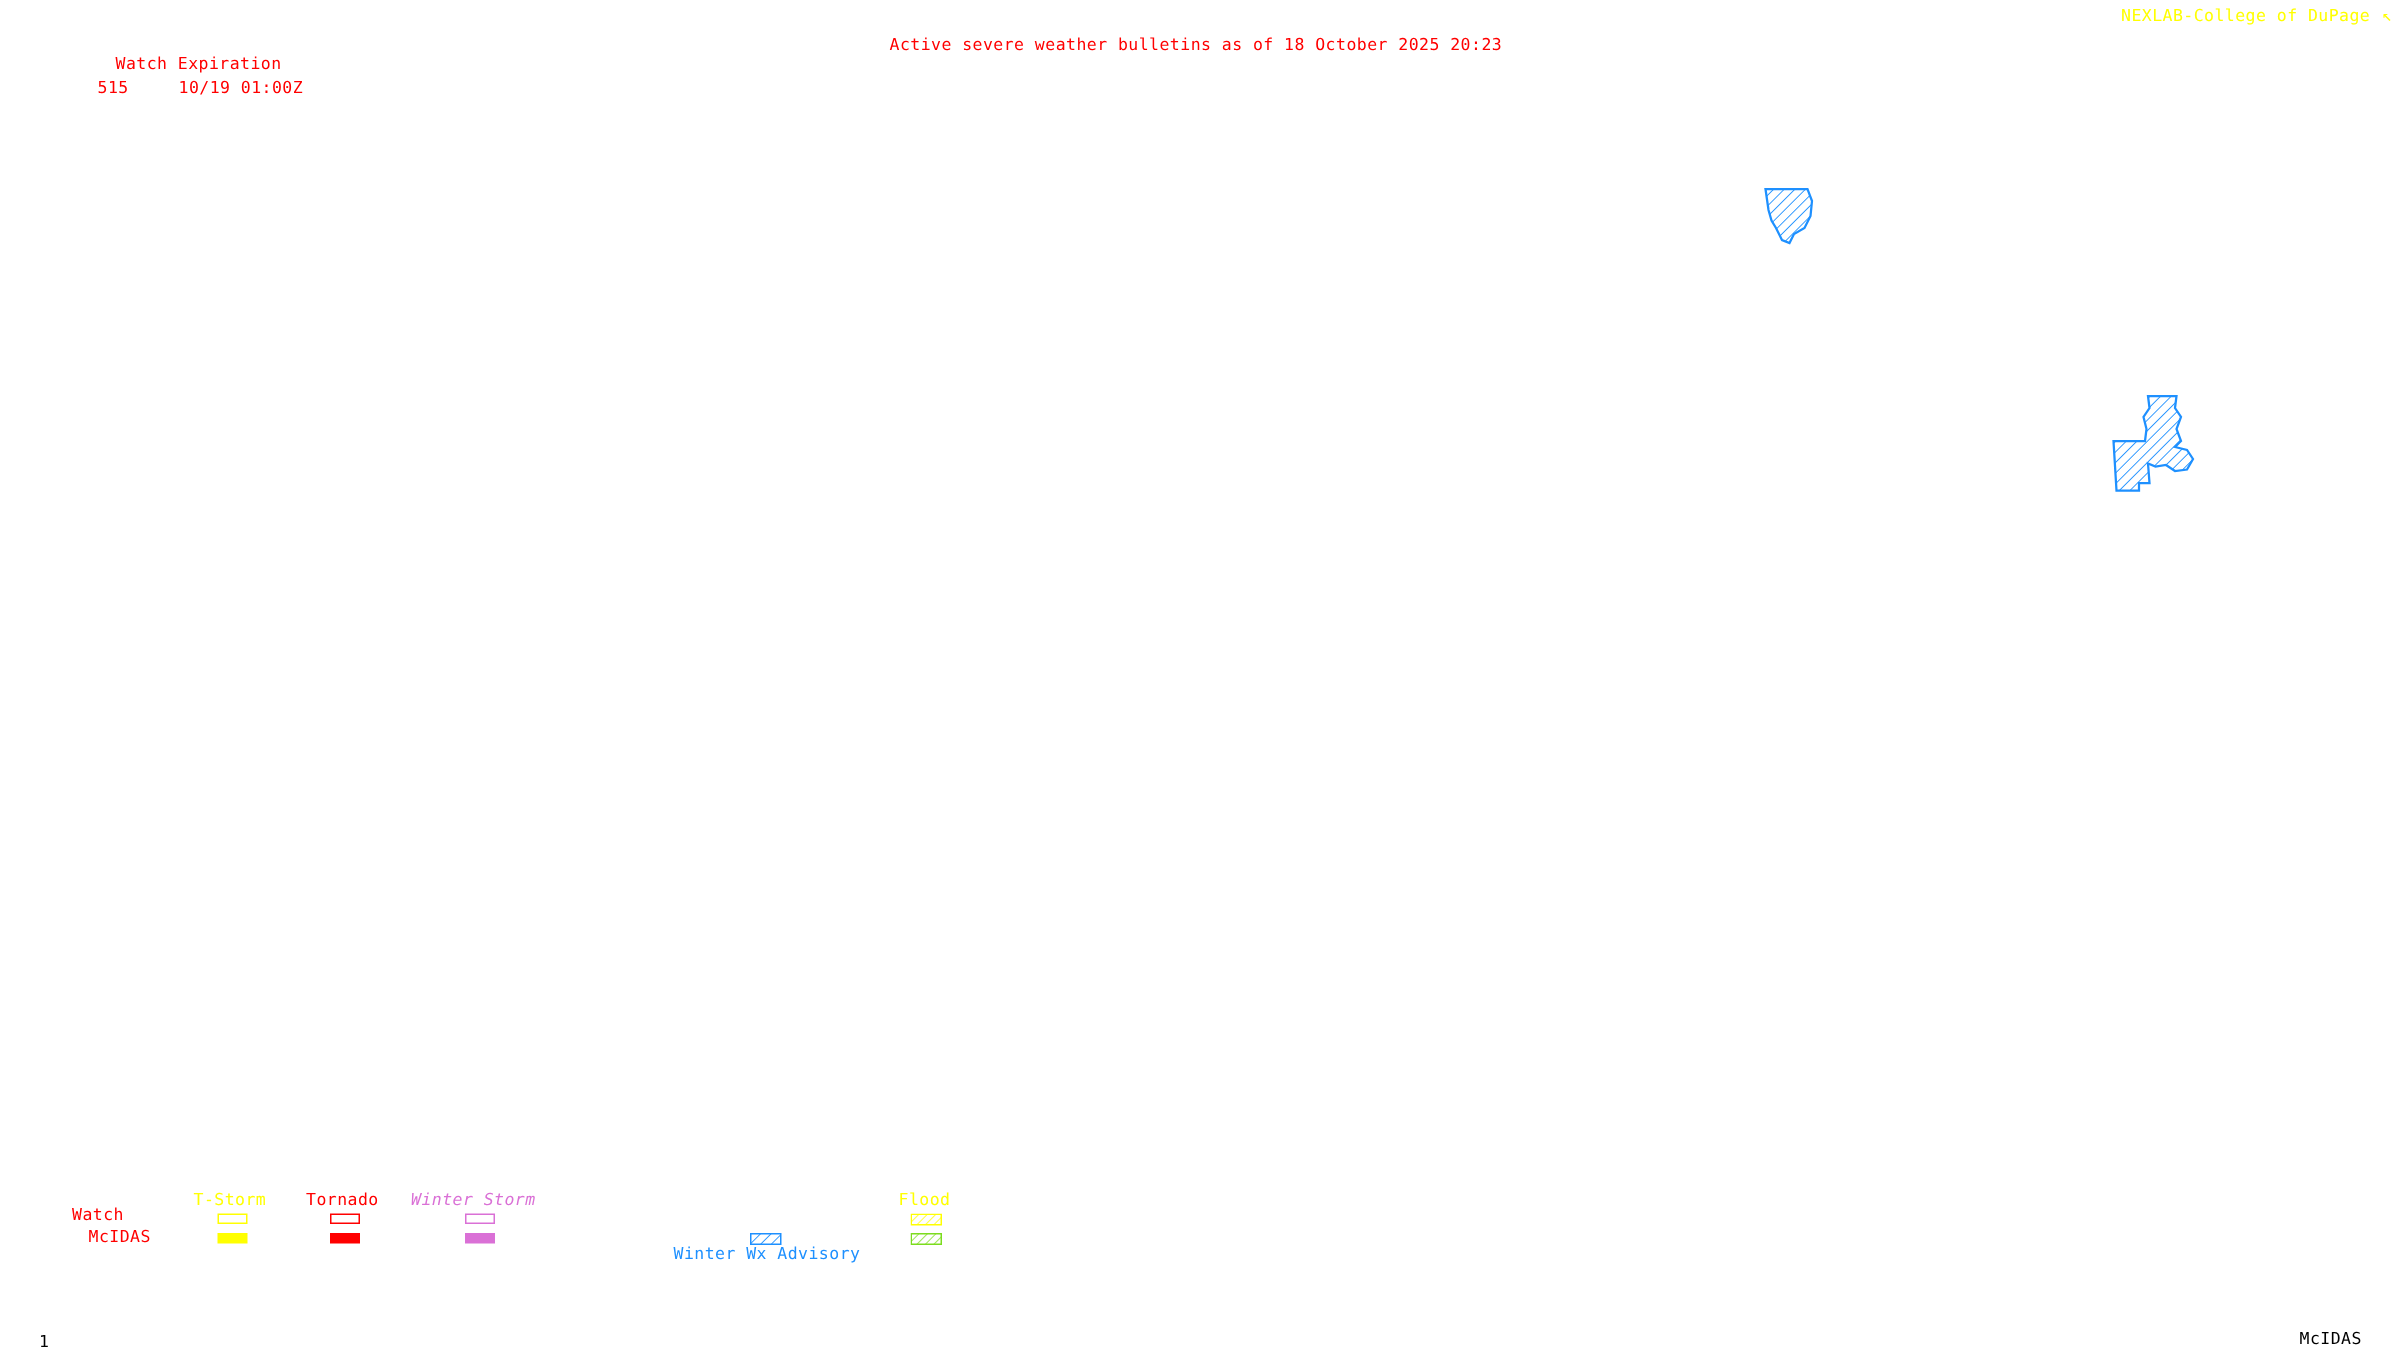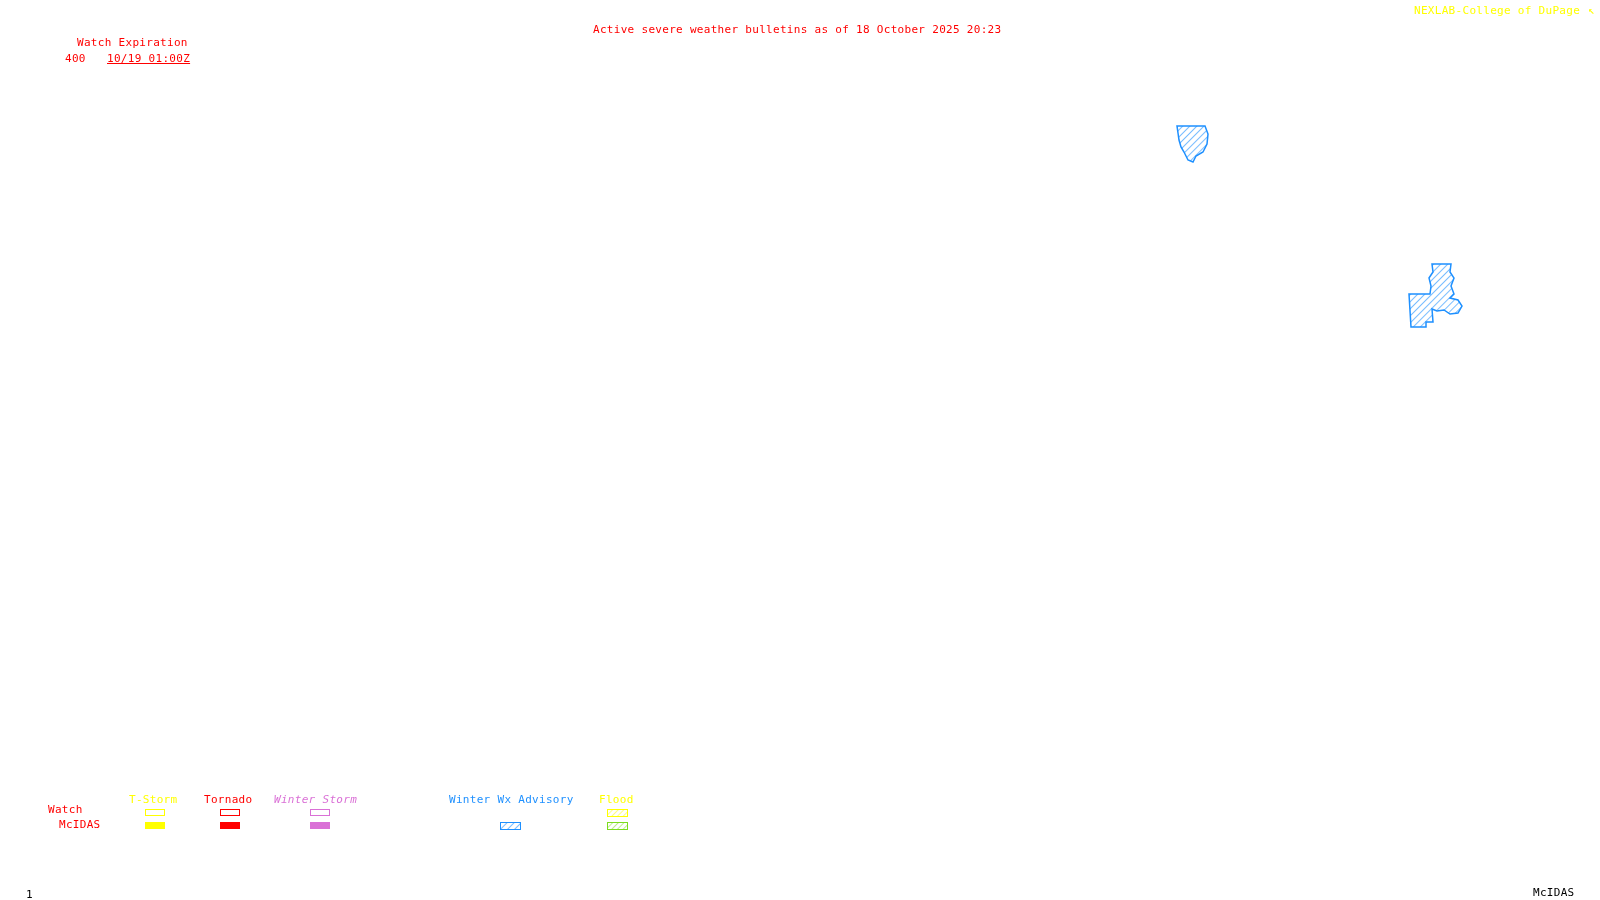--- a/index.html
+++ b/index.html
@@ -2,36 +2,36 @@
 <html><head>
 <meta charset="utf-8">
 <style>
   html, body { margin:0; padding:0; }
   body { width:1600px; height:900px; background:#ffffff; position:relative; overflow:hidden;
          font-family:"DejaVu Sans Mono", monospace; font-size:11px; }
   .txt { position:absolute; white-space:pre; line-height:12px; letter-spacing:0.3px; }
   .red { color:#ff0000; }
   .yellow { color:#ffff00;text-align:right; }
   .violet { color:#da70d6;font-style:italic; }
-  .blue { color:#1e90ff; }
+  .blue { color:#1e90ff;margin-top:36px; }
   .black { color:#000000; }
   .box { position:absolute; width:20px; height:7px; box-sizing:border-box; }
   svg { position:absolute; left:0; top:0; }
 </style>
 </head>
 <body>
 
 <div class="txt red" style="left:593px; top:24px;">Active severe weather bulletins as of 18 October 2025 20:23</div>
 <div class="txt yellow" style="left:1414px; top:5px;">NEXLAB-College of DuPage</div>
 <div class="txt yellow" style="left:1588px; top:5px;">↖</div>
 
 <div class="txt red" style="left:77px; top:37px;">Watch Expiration</div>
 <div>
-  <div class="txt red" style="left:65px; top:53px;">400</div>
-  <div class="txt red" style="left:107px; top:53px;text-decoration:underline;">10/19 01:00Z</div>
+  <div class="txt red" style="left:65px; top:53px;">515</div>
+  <div class="txt red" style="left:119px; top:53px;">10/19 01:00Z</div>
 </div>
 
 <svg width="1600" height="900">
   <defs>
     <pattern id="hatch" patternUnits="userSpaceOnUse" width="5" height="5" patternTransform="rotate(45)">
       <line x1="0" y1="0" x2="0" y2="5" stroke="#1e90ff" stroke-width="1.2"></line>
     </pattern>
     <pattern id="hatchY" patternUnits="userSpaceOnUse" width="4" height="4" patternTransform="rotate(45)">
       <line x1="0" y1="0" x2="0" y2="4" stroke="#ffff00" stroke-width="1"></line>
     </pattern>

